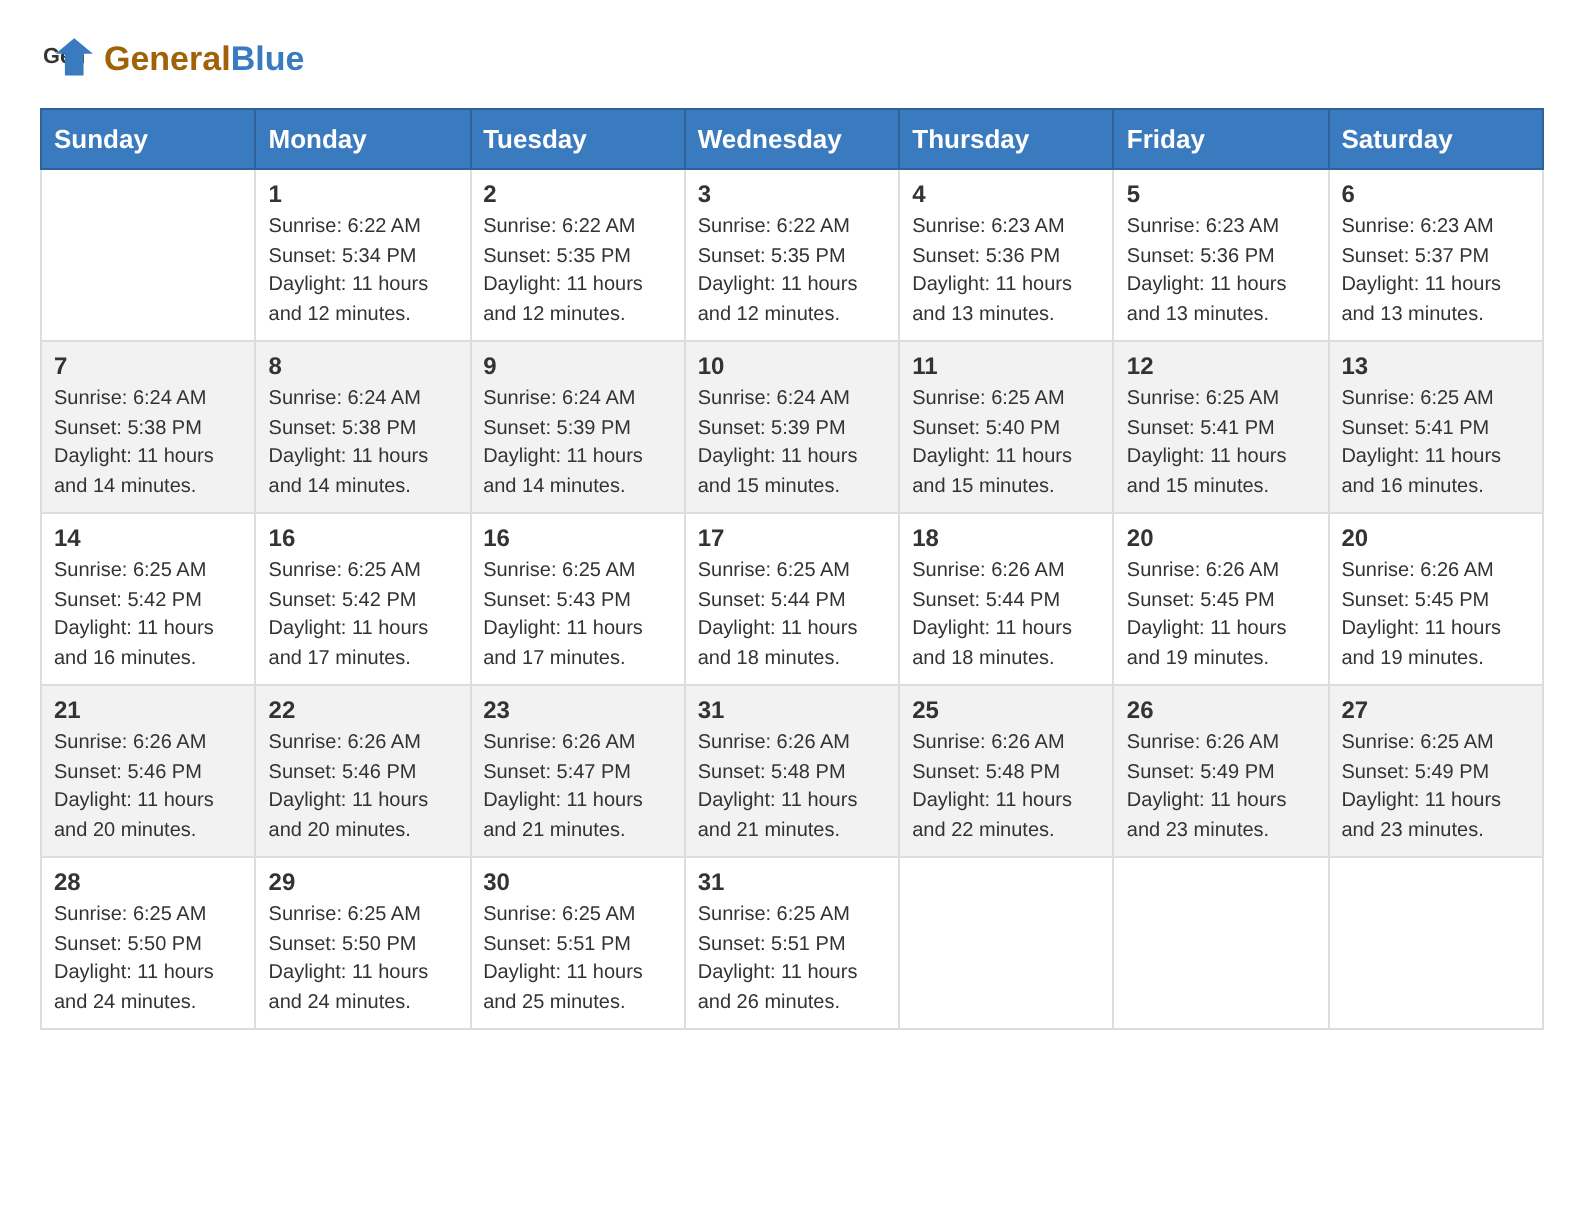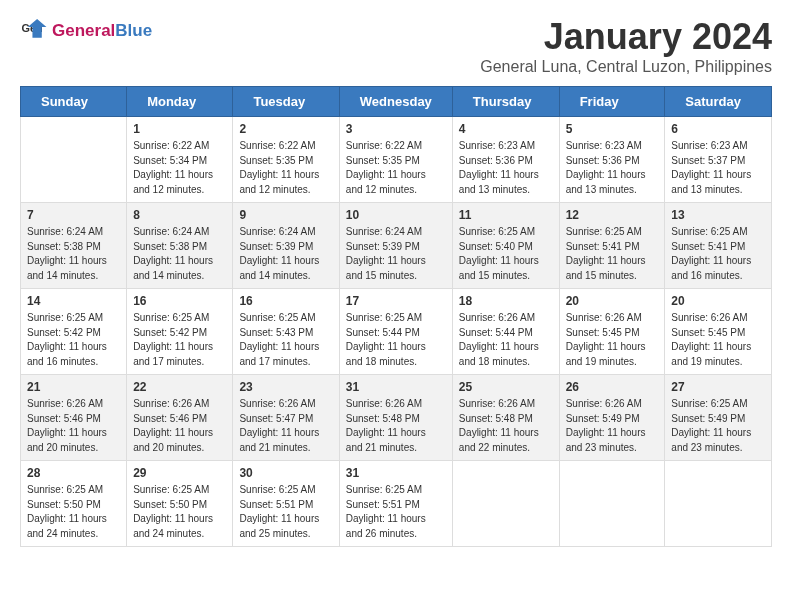--- a/index.html
+++ b/index.html
@@ -40,21 +40,21 @@
     table {
       width: 100%;
       border-collapse: collapse;
       font-size: 11px;
     }
     thead tr {
       background-color: #3a7abf;
       color: #fff;
     }
     thead th {
-      padding: 7px 20px;
+      padding: 7px 6px;
       text-align: left;
       font-size: 13px;
       font-weight: bold;
       border: 1px solid #2e6199;
       margin-top: 27px;
     }
     tbody tr {
       border-bottom: 1px solid #ccc;
     }
     tbody tr:nth-child(even) {
@@ -92,27 +92,23 @@
 <body>
 
 <div class="header">
   <div class="logo">
     <svg class="logo-icon" viewBox="0 0 36 36">
       <text x="2" y="20" font-size="14" font-weight="bold" fill="#333" font-family="Arial">Gen</text>
       <polygon points="22,4 34,14 28,14 28,28 16,28 16,14 10,14" fill="#3a7abf"></polygon>
     </svg>
     <div>
       <div style="line-height:1">
-        <span style="font-size:17px;font-weight:bold;color:#be185d;">General</span><span style="font-size:17px;font-weight:bold;color:#3a7abf;text-align:right;">Blue</span>
+        <span style="font-size:17px;font-weight:bold;color:#a16207;">General</span><span style="font-size:17px;font-weight:bold;color:#3a7abf;text-align:right;">Blue</span>
       </div>
     </div>
-  </div>
-  <div class="title-block">
-    <div class="main-title">January 2024</div>
-    <div class="subtitle">General Luna, Central Luzon, Philippines</div>
   </div>
 </div>
 
 <table>
   <thead>
     <tr>
     <th>Sunday</th>
         <th>Monday</th>
         <th>Tuesday</th>
         <th>Wednesday</th>

